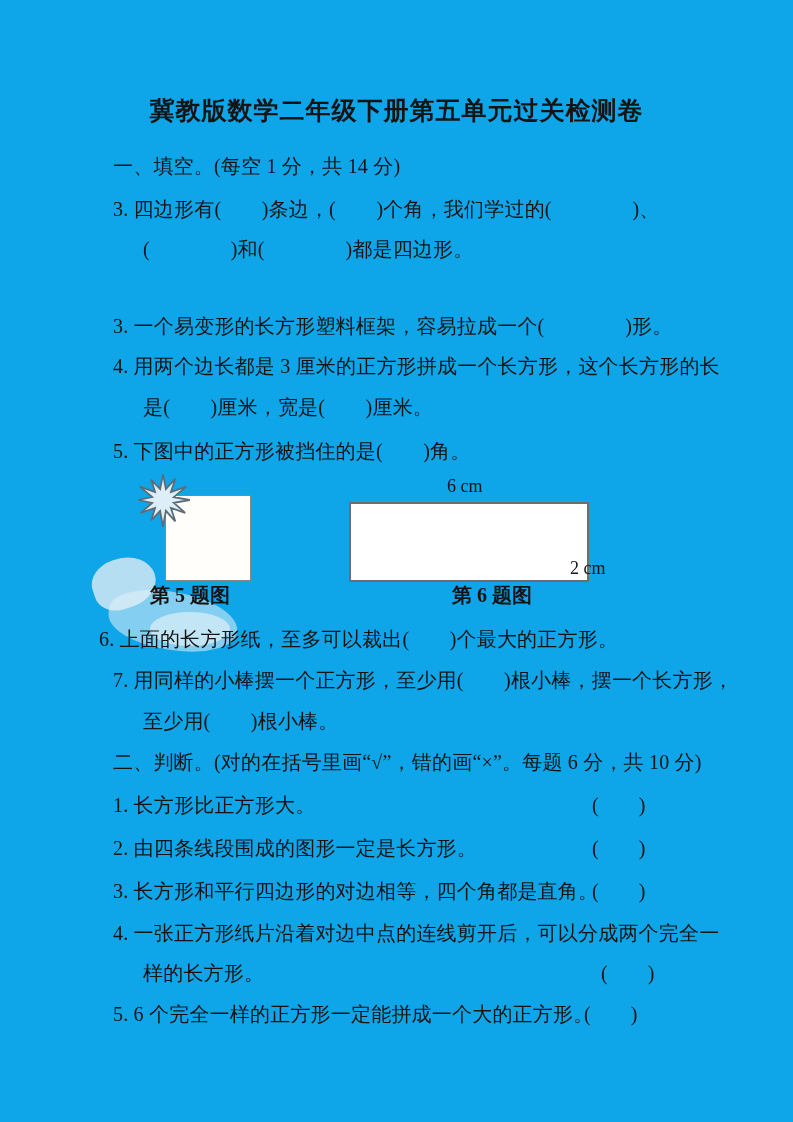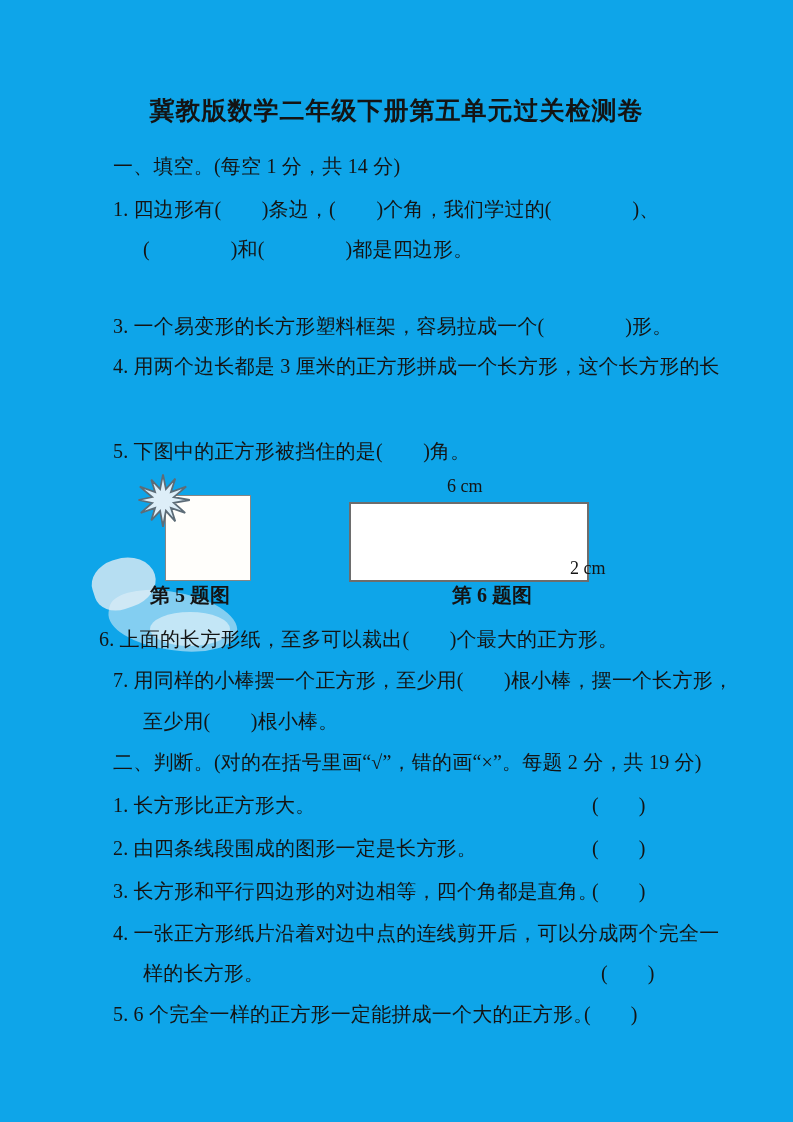--- a/index.html
+++ b/index.html
@@ -92,24 +92,25 @@
 </style>
 </head>
 <body>
 
 <div class="page">
 
   <div class="title">冀教版数学二年级下册第五单元过关检测卷</div>
 
   <div class="line" style="left:113px;top:151px;">一、填空。(每空 1 分，共 14 分)</div>
 
-  <div class="line" style="left:113px;top:194px;">1. 四边形有(　　)条边，(　　)个角，我们学过的(　　　　)、</div>
+  <div class="line" style="left:113px;top:194px;">3. 四边形有(　　)条边，(　　)个角，我们学过的(　　　　)、</div>
   <div class="line" style="left:143px;top:234px;">(　　　　)和(　　　　)都是四边形。</div>
   <div class="line" style="left:113px;top:311px;">3. 一个易变形的长方形塑料框架，容易拉成一个(　　　　)形。</div>
   <div class="line" style="left:113px;top:351px;">4. 用两个边长都是 3 厘米的正方形拼成一个长方形，这个长方形的长</div>
+  <div class="line" style="left:143px;top:392px;">是(　　)厘米，宽是(　　)厘米。</div>
   <div class="line" style="left:113px;top:436px;">5. 下图中的正方形被挡住的是(　　)角。</div>
 
   <div class="wm1"></div>
   <div class="wm2"></div>
   <div class="wm3"></div>
 
   <div class="fig-square"></div>
   <svg class="starburst" viewBox="-26 -26 52 52">
     <polygon points="24,0 9.7,2.6 19.9,11.5 7.1,7.1 11,19.1 2.6,9.7 0,24 -2.6,9.7 -10.5,18.2 -7.1,7.1 -19.9,11.5 -9.7,2.6 -22,0 -9.7,-2.6 -20.8,-12 -7.1,-7.1 -10.5,-18.2 -2.6,-9.7 0,-23 2.6,-9.7 11,-19.1 7.1,-7.1 20.8,-12 9.7,-2.6" fill="#ddeef8" stroke="#5d6c77" stroke-width="1.6" stroke-linejoin="miter"></polygon>
   </svg>
@@ -117,21 +118,21 @@
 
   <div class="dim-label" style="left:447px;top:476px;">6 cm</div>
   <div class="fig-rect"></div>
   <div class="dim-label" style="left:570px;top:529px;margin-top:29px;">2 cm</div>
   <div class="caption" style="left:452px;top:582px;">第 6 题图</div>
 
   <div class="line" style="left:99px;top:624px;">6. 上面的长方形纸，至多可以裁出(　　)个最大的正方形。</div>
   <div class="line" style="left:113px;top:665px;">7. 用同样的小棒摆一个正方形，至少用(　　)根小棒，摆一个长方形，</div>
   <div class="line" style="left:143px;top:706px;">至少用(　　)根小棒。</div>
 
-  <div class="line" style="left:113px;top:747px;">二、判断。(对的在括号里画“√”，错的画“×”。每题 2 分，共 19 分)</div>
+  <div class="line" style="left:113px;top:747px;">二、判断。(对的在括号里画“√”，错的画“×”。每题 6 分，共 10 分)</div>
 
   <div class="line" style="left:113px;top:790px;">1. 长方形比正方形大。</div>
   <div class="blank" style="left:592px;top:790px;">(　　)</div>
 
   <div class="line" style="left:113px;top:833px;">2. 由四条线段围成的图形一定是长方形。</div>
   <div class="blank" style="left:592px;top:833px;">(　　)</div>
 
   <div class="line" style="left:113px;top:876px;">3. 长方形和平行四边形的对边相等，四个角都是直角。</div>
   <div class="blank" style="left:592px;top:876px;">(　　)</div>
 

